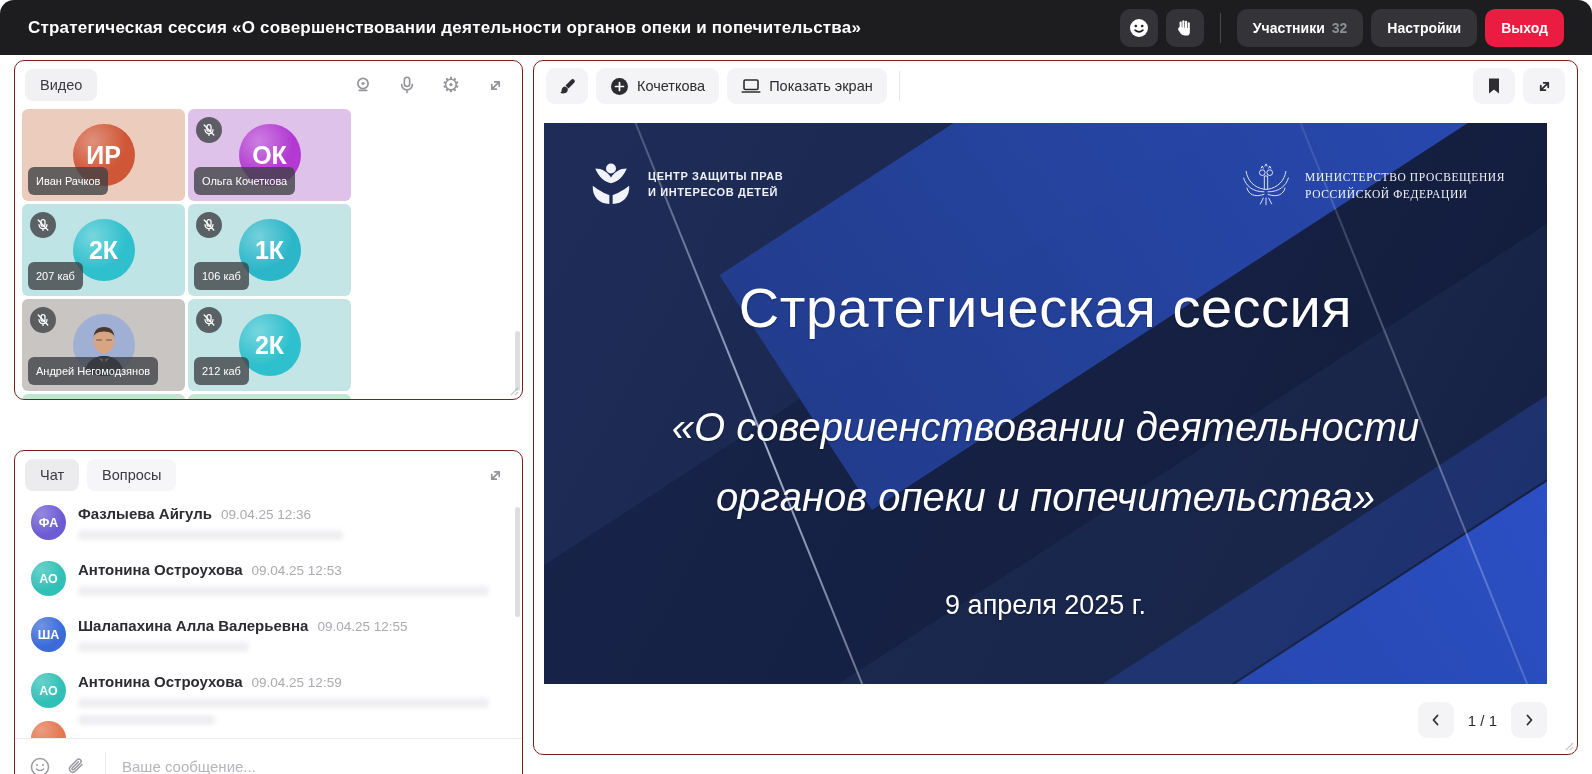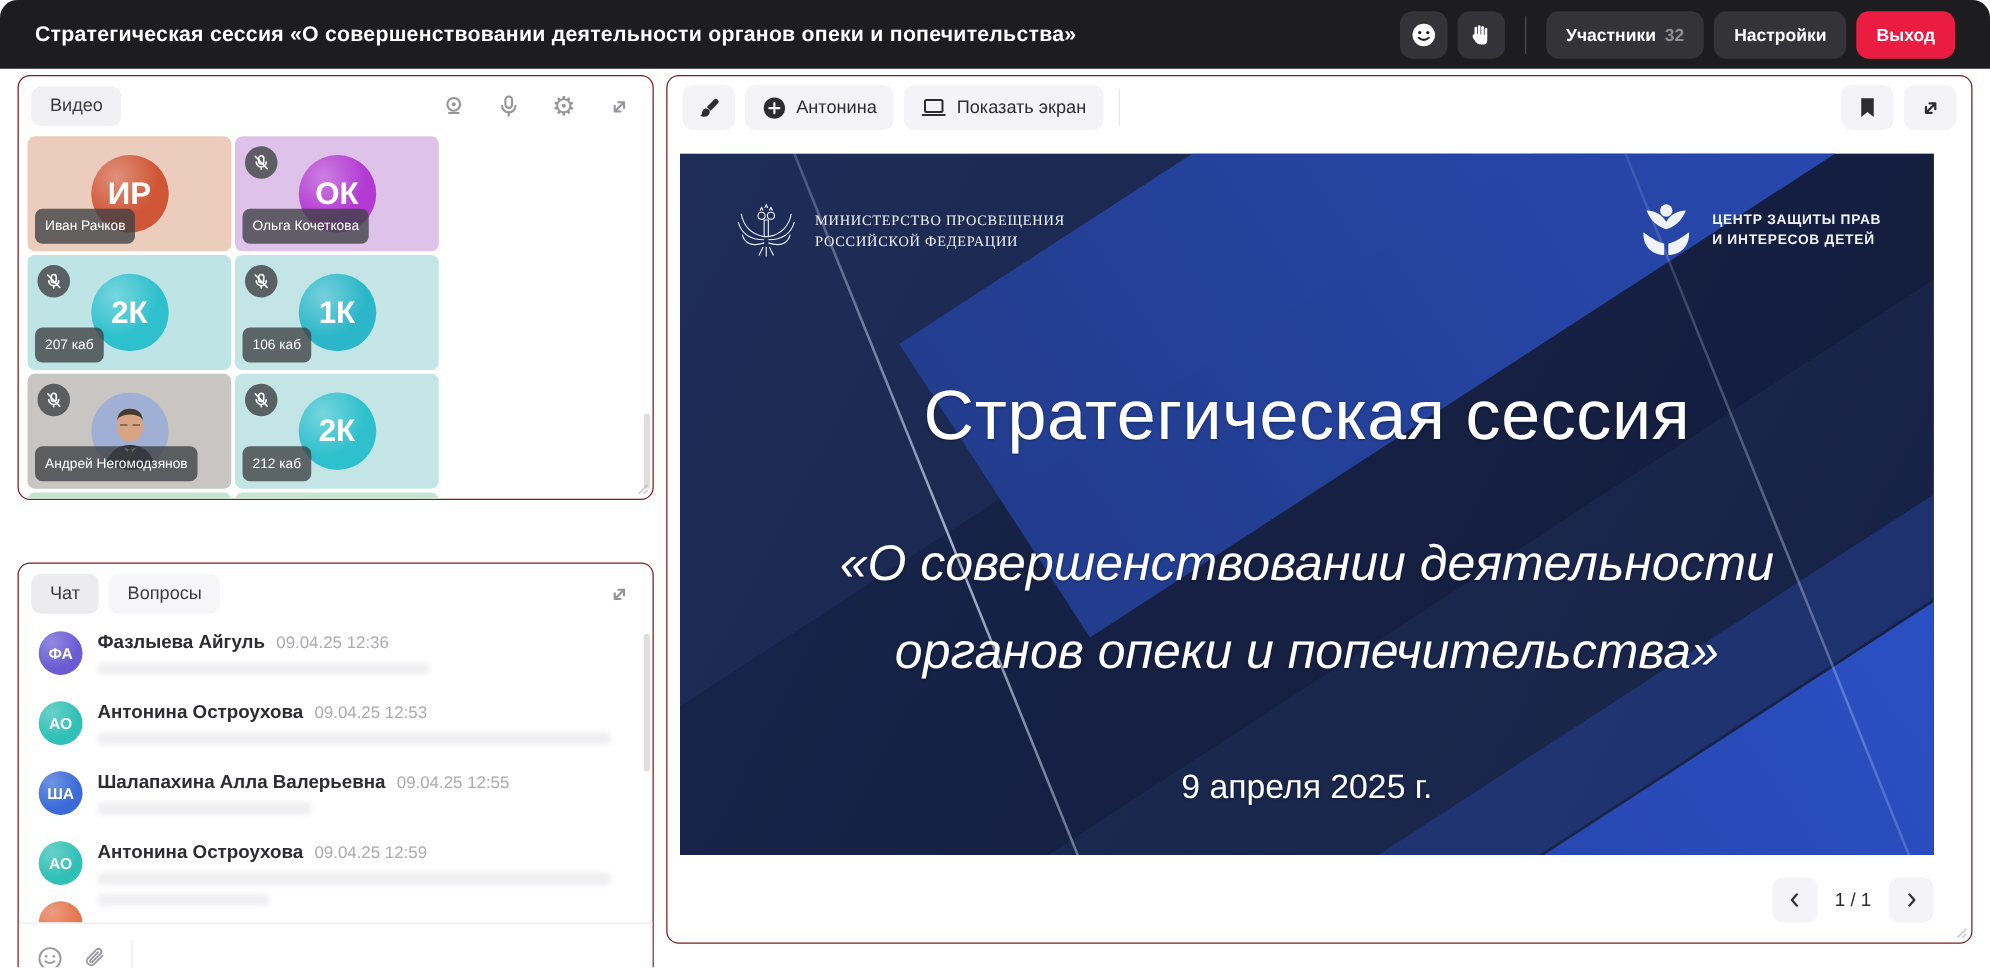--- a/index.html
+++ b/index.html
@@ -97,21 +97,21 @@
                transform:rotate(-22deg); }
   .tl1 { left:240px; }
   .tl2 { left:905px; opacity:.5; }
 
   .slide-inner { position:absolute; inset:0; z-index:2; }
   .slide-logos { display:flex; justify-content:space-between; align-items:flex-start; padding:38px 42px 0 42px; }
   .logo { display:flex; align-items:center; gap:12px; }
   .logo-text { font-size:11.5px; letter-spacing:.6px; line-height:1.45; color:#f0f3fa; }
   .logo-text.serif { font-family:"Liberation Serif",serif; }
   .logo-text.sans  { font-weight:bold; font-size:11px; }
-  .slide-title { text-align:center; font-size:56px; font-weight:normal; margin-top:88px; letter-spacing:.5px;
+  .slide-title { text-align:center; font-size:56px; font-weight:normal; margin-top:64px; letter-spacing:.5px;
                  text-shadow:0 1px 2px rgba(0,0,0,.35); }
   .slide-sub { text-align:center; font-size:40px; margin-top:52px; line-height:1.75; text-shadow:0 1px 2px rgba(0,0,0,.35);font-style:italic; }
   .slide-date { text-align:center; font-size:27px; margin-top:58px; text-shadow:0 1px 2px rgba(0,0,0,.35); }
 
   .pp-pagination { position:absolute; right:30px; bottom:16px; display:flex; align-items:center; gap:14px; }
   .pg-btn { width:36px; height:36px; border-radius:9px; background:#f4f4f6; display:flex; align-items:center;
             justify-content:center; cursor:pointer; color:#2c2c31; }
   .pg-label { font-size:15px; color:#2c2c31; }
 
   svg { display:block; }
@@ -389,20 +389,21 @@
           <circle cx="14" cy="9" r="1" fill="#9a9aa0" stroke="none"></circle>
           <path d="M7.4 13 q3.6 3 7.2 0" stroke-linecap="round"></path>
           </svg>
       </div>
       <div class="ci-icon">
         <svg width="22" height="22" viewBox="0 0 22 22" fill="none" stroke="#9a9aa0" stroke-width="1.5" stroke-linecap="round">
           <path d="M17 8.5 L10.2 15.3 a3.4 3.4 0 0 1 -4.8 -4.8 L12.2 3.7 a2.3 2.3 0 0 1 3.25 3.25 L8.8 13.6 a1.15 1.15 0 0 1 -1.6 -1.6 L13.4 5.8"></path>
           </svg>
       </div>
       <div class="ci-div"></div>
+      <input class="ci-input" type="text" placeholder="Ваше сообщение..." style="">
     </div>
 
     <div class="resize-handle">
       <svg width="9" height="9" viewBox="0 0 9 9" stroke="#9a9aa0" stroke-width="1.2">
           <path d="M8 1 L1 8 M8 5 L5 8"></path>
         </svg>
     </div>
   </div>
 
   <div class="panel present-panel">
@@ -415,21 +416,21 @@
             </svg>
         </span>
       </div>
       <div class="pp-btn">
         <span>
           <svg width="19" height="19" viewBox="0 0 19 19">
               <circle cx="9.5" cy="9.5" r="8.5" fill="#2c2c31"></circle>
           <path d="M9.5 5.5 v8 M5.5 9.5 h8" stroke="#fff" stroke-width="1.7" stroke-linecap="round"></path>
             </svg>
         </span>
-        <span>Антонина</span>
+        <span>Кочеткова</span>
       </div>
       <div class="pp-btn">
         <span>
           <svg width="20" height="18" viewBox="0 0 20 18" fill="none" stroke="#2c2c31" stroke-width="1.6">
             <rect x="3" y="3" width="14" height="9.5" rx="1.2"></rect>
               <path d="M1.2 15 h17.6" stroke-linecap="round"></path>
             </svg>
         </span>
         <span>Показать экран</span>
       </div>
@@ -456,20 +457,34 @@
       <div class="s-base"></div>
       <div class="stripe s2"></div>
       <div class="stripe s1"></div>
       <div class="stripe s4"></div>
       <div class="stripe s3"></div>
       <div class="thin-line tl1"></div>
       <div class="thin-line tl2"></div>
 
       <div class="slide-inner">
         <div class="slide-logos">
+          <div class="logo">
+            <span>
+              <svg width="50" height="48" viewBox="0 0 60 58" fill="#f0f3fa">
+                <circle cx="30" cy="9" r="6"></circle>
+                <path d="M30 20 C26 13 19 9 11 9 C15 19 22 25 30 27 C38 25 45 19 49 9 C41 9 34 13 30 20 Z"></path>
+                <path d="M28 52 C16 52 7 43 8 30 C16 36 23 40 28 41 Z"></path>
+                <path d="M32 52 C44 52 53 43 52 30 C44 36 37 40 32 41 Z"></path>
+              </svg>
+            </span>
+            <div class="logo-text sans">
+              <div>ЦЕНТР ЗАЩИТЫ ПРАВ</div>
+              <div>И ИНТЕРЕСОВ ДЕТЕЙ</div>
+            </div>
+          </div>
           <div class="logo">
             <span>
               <svg width="54" height="50" viewBox="0 0 64 60" fill="none" stroke="#e8edf8" stroke-width="1.1">
                 <path d="M30 34 C18 32 10 24 8 12"></path>
                   <path d="M30 37 C16 37 8 30 5 20"></path>
                   <path d="M30 40 C18 44 11 40 9 32"></path>
                 <path d="M34 34 C46 32 54 24 56 12"></path>
                   <path d="M34 37 C48 37 56 30 59 20"></path>
                   <path d="M34 40 C46 44 53 40 55 32"></path>
                 <circle cx="27.5" cy="14" r="3.4"></circle>
@@ -477,34 +492,20 @@
                 <path d="M30 18 h4 v16 h-4 Z"></path>
                   <path d="M26 9 l1.5 -3 l1.5 3 M35 9 l1.5 -3 l1.5 3 M30.5 6.5 l1.5 -3 l1.5 3"></path>
                 <path d="M29 44 l-4 8 M32 44 v9 M35 44 l4 8"></path>
               </svg>
             </span>
             <div class="logo-text serif">
               <div>МИНИСТЕРСТВО ПРОСВЕЩЕНИЯ</div>
               <div>РОССИЙСКОЙ ФЕДЕРАЦИИ</div>
             </div>
           </div>
-          <div class="logo">
-            <span>
-              <svg width="50" height="48" viewBox="0 0 60 58" fill="#f0f3fa">
-                <circle cx="30" cy="9" r="6"></circle>
-                <path d="M30 20 C26 13 19 9 11 9 C15 19 22 25 30 27 C38 25 45 19 49 9 C41 9 34 13 30 20 Z"></path>
-                <path d="M28 52 C16 52 7 43 8 30 C16 36 23 40 28 41 Z"></path>
-                <path d="M32 52 C44 52 53 43 52 30 C44 36 37 40 32 41 Z"></path>
-              </svg>
-            </span>
-            <div class="logo-text sans">
-              <div>ЦЕНТР ЗАЩИТЫ ПРАВ</div>
-              <div>И ИНТЕРЕСОВ ДЕТЕЙ</div>
-            </div>
-          </div>
         </div>
         <div class="slide-title">Стратегическая сессия</div>
         <div class="slide-sub">
           <div>«О совершенствовании деятельности</div>
           <div>органов опеки и попечительства»</div>
         </div>
         <div class="slide-date">9 апреля 2025 г.</div>
       </div>
     </div>
 

